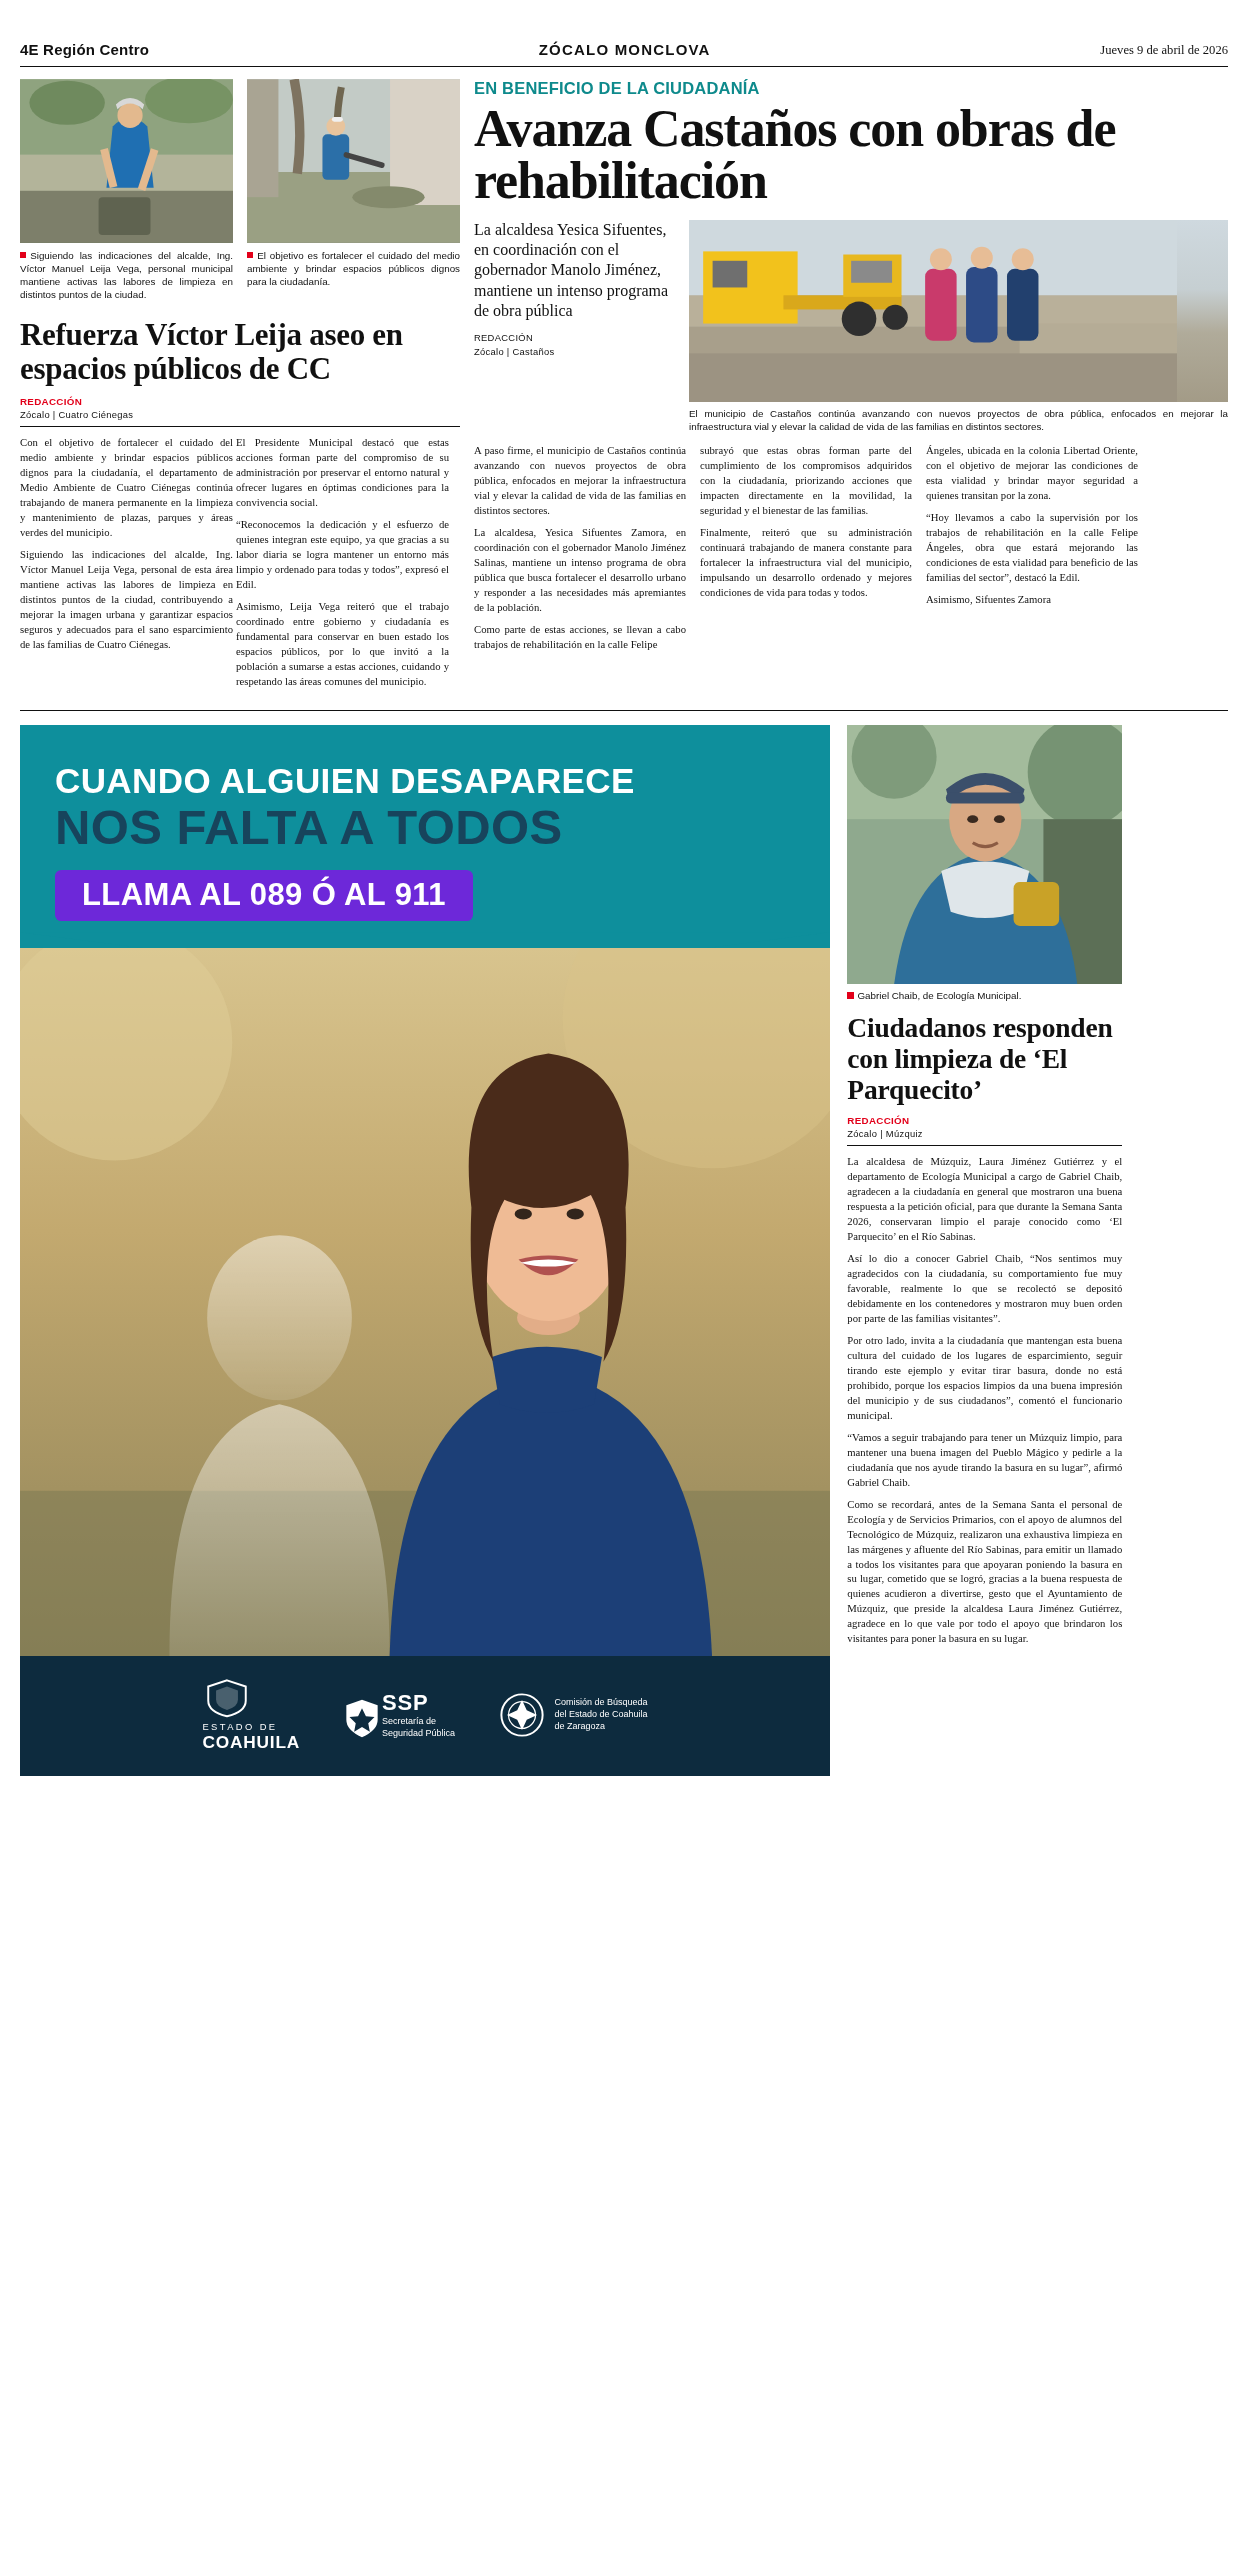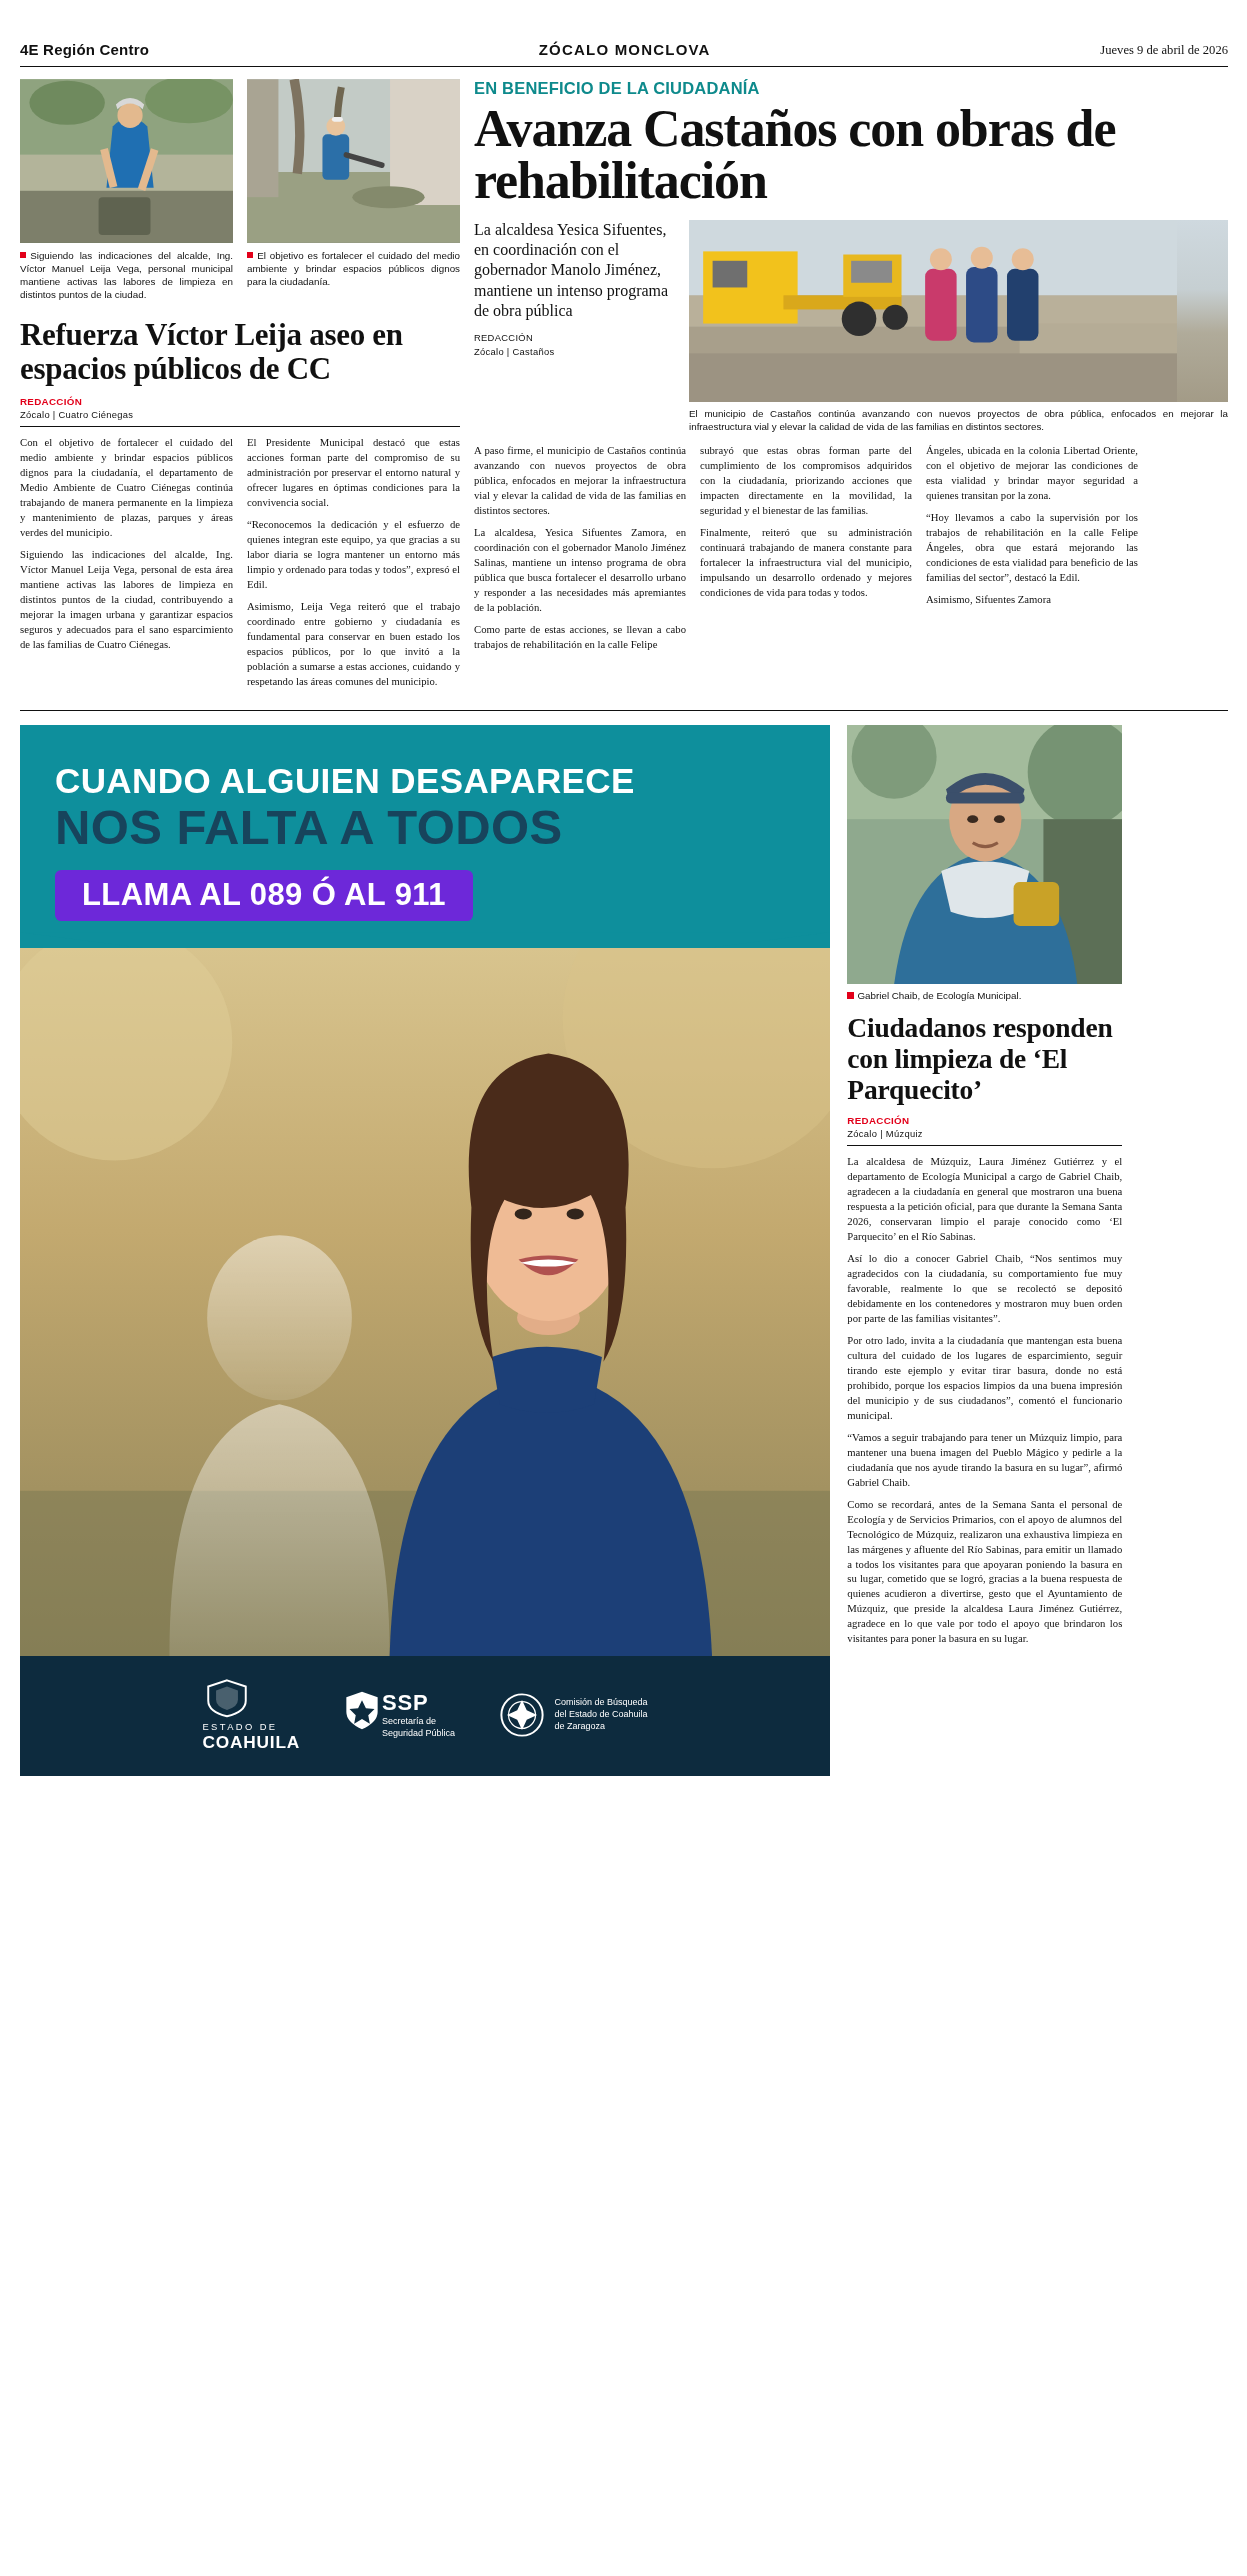--- a/index.html
+++ b/index.html
@@ -43,21 +43,21 @@
 
   .headline-left {
     font-family:"Liberation Serif", serif;
     font-size:31px; line-height:1.08; font-weight:bold; letter-spacing:-0.3px;
     margin:17.3px 0 11px 0;
   }
   .byline { font-family:"Liberation Sans", sans-serif; font-size:9.8px; font-weight:bold; color:#e2001a; letter-spacing:0.3px; }
   .byline .sub { display:block; color:#111; font-weight:normal; font-size:9.4px; margin-top:1.6px; }
   .rule-thin { border-top:0.8px solid #111; margin:6.3px 0 7.9px 0; }
 
-  .cols2 { display:flex; gap:14px; margin-top:1.6px; }
+  .cols2 { display:flex; gap:3px; margin-top:1.6px; }
   .col { width:213px; }
   .body-txt { font-family:"Liberation Serif", serif; font-size:10.7px; line-height:1.40; text-align:justify; hyphens:auto; }
   .body-txt p { margin:0 0 7px 0; }
 
   
   .kicker {
     font-family:"Liberation Sans", sans-serif;
     font-weight:bold; font-size:16.5px; color:#0e8a8c; letter-spacing:0.2px;
     margin-bottom:4.7px;
   }
@@ -97,21 +97,21 @@
   }
   .ad-wedge { position:absolute; left:0; right:0; bottom:-36px; height:52px; background:#0e8f9c;
     clip-path:polygon(0 0, 50% 100%, 100% 0); }
   .ad-photo { position:relative; height:708px; overflow:hidden;
     background:linear-gradient(170deg,#cdb98c 0%,#c6ab76 25%,#b99a68 50%,#9b8b63 78%,#7d7a5c 100%); }
   .ad-footer { background:#0d2b3e; padding:20.4px 31px 23.6px 31px; display:flex; align-items:center; justify-content:center; gap:44px; }
   .logo-txt { font-family:"Liberation Sans", sans-serif; color:#fff; }
   .logo-coah { text-align:left; }
   .logo-coah .l1 { font-size:9.4px; letter-spacing:2.4px; }
   .logo-coah .l2 { font-size:17.3px; font-weight:bold; letter-spacing:0.8px; }
-  .logo-ssp { display:flex; align-items:flex-start; gap:2px; }
+  .logo-ssp { display:flex; align-items:flex-end; gap:2px; }
   .logo-ssp .ssp { font-size:22px; font-weight:bold; letter-spacing:0.8px;}
   .logo-ssp .sspsub { font-size:9px; line-height:1.25; }
   .logo-cb { display:flex; align-items:center; gap:9.4px; }
   .logo-cb .t { font-size:9px; line-height:1.3; text-align:left;}
 
   
   .rcol { width:275px; }
   .rphoto { width:100%; height:259px; position:relative; overflow:hidden;
     background:linear-gradient(165deg,#9fb6a0 0%,#8ea58f 35%,#6f8670 70%,#566a58 100%); }
   .rhead {

